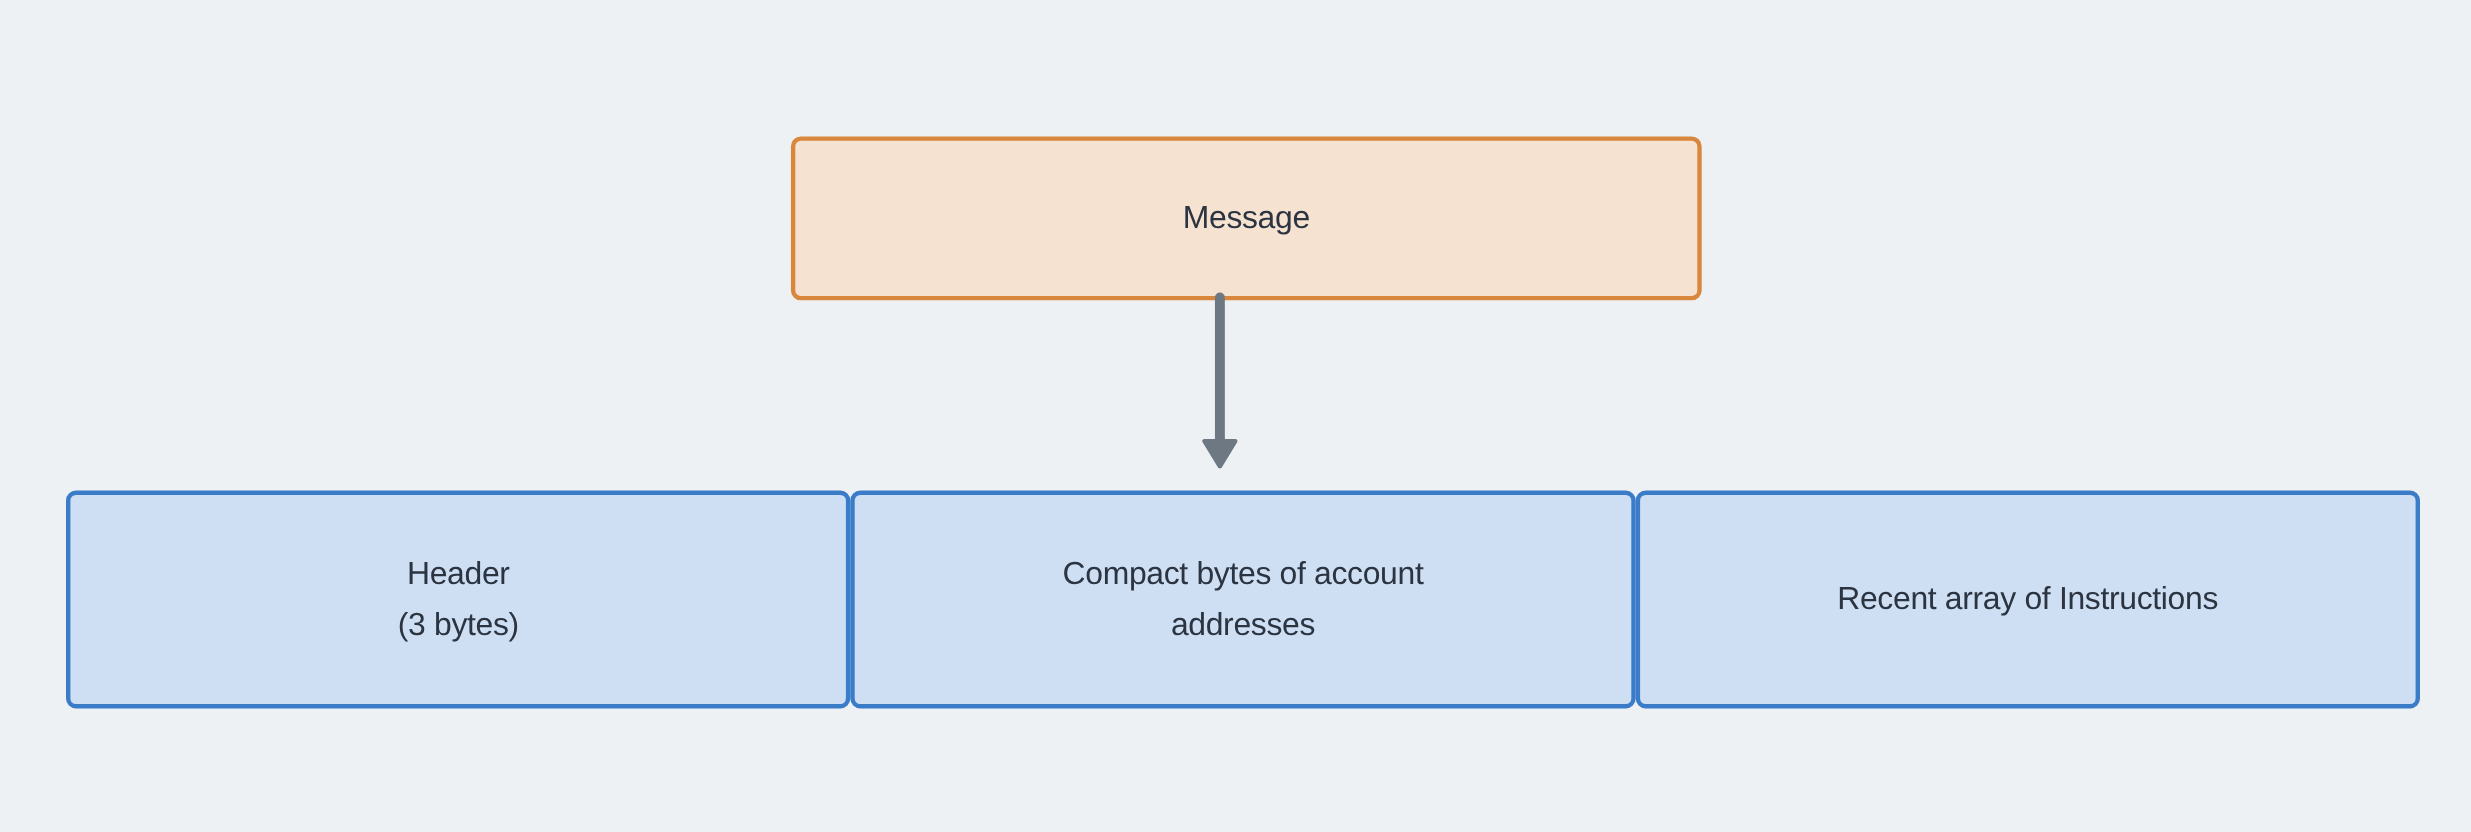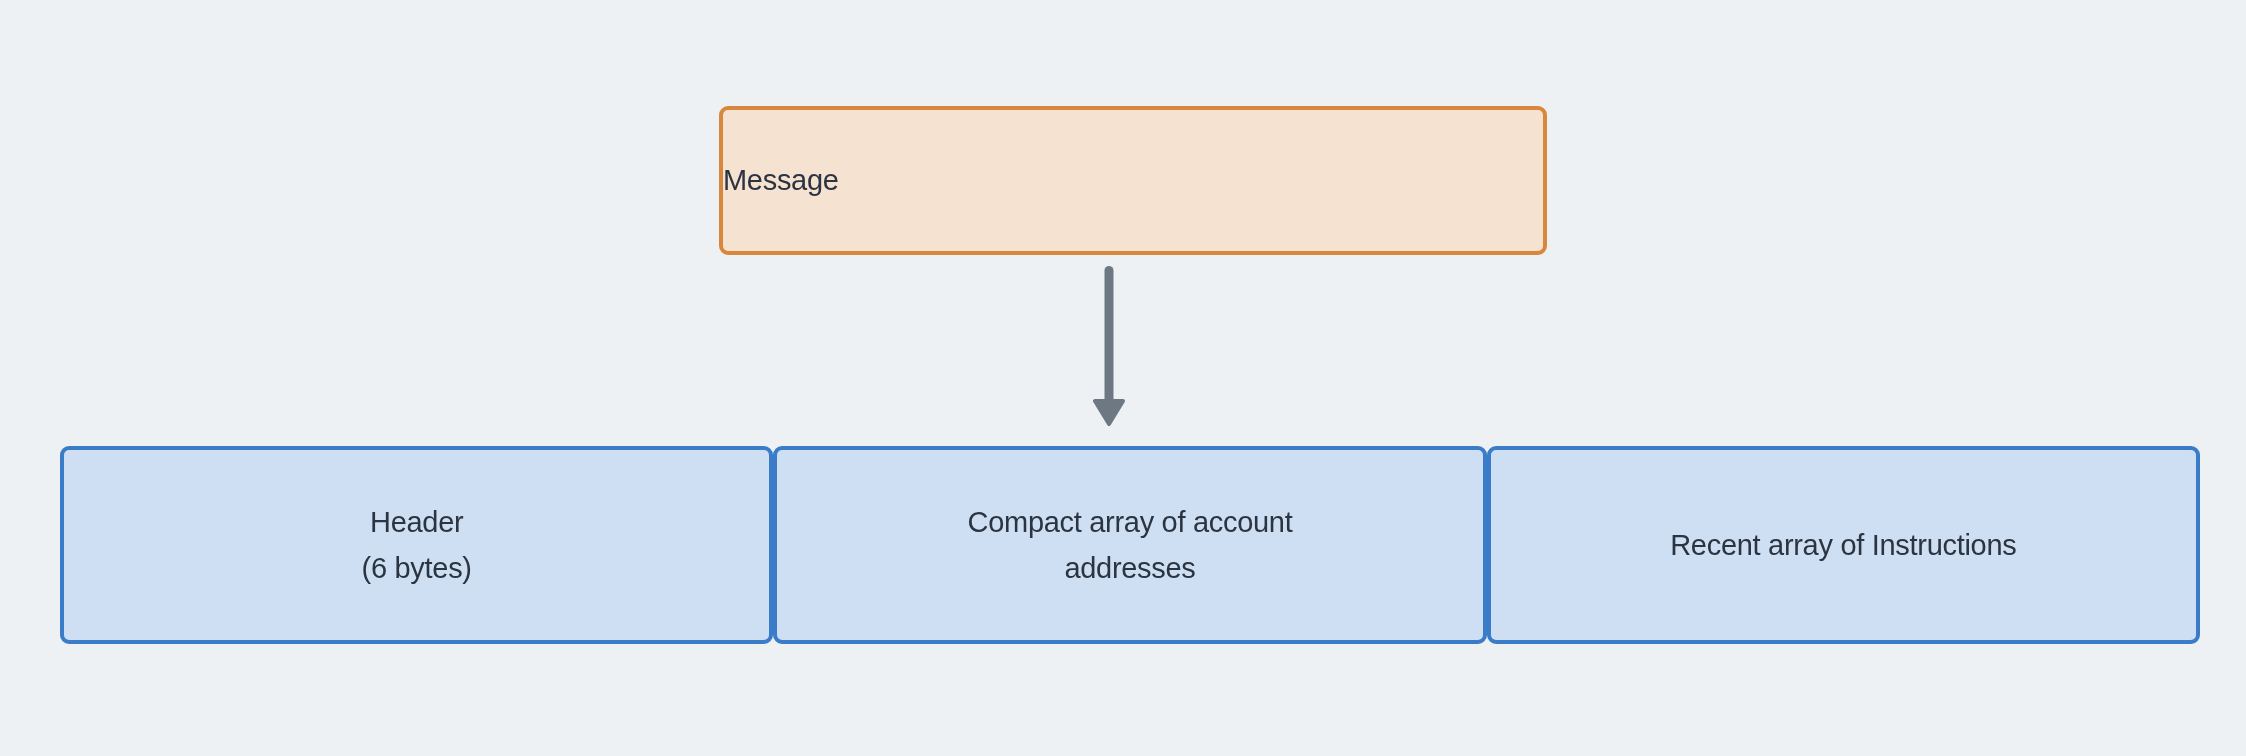--- a/index.html
+++ b/index.html
@@ -12,30 +12,30 @@
     width: 2246px;
     height: 756px;
     background: #EDF1F4;
     font-family: "Liberation Sans", "DejaVu Sans", sans-serif;
     color: #2B3440;
     overflow: hidden;
   }
   .message-box {
     position: absolute;
     left: 719px;
-    top: 106px;
+    top: 124px;
     width: 828px;
     height: 149px;
     box-sizing: border-box;
     background: #F6E2D1;
     border: 4px solid #D9873C;
     border-radius: 9px;
     display: flex;
     align-items: center;
-    justify-content: flex-start;
+    justify-content: center;
     font-size: 29px;
     font-weight: 500;
     letter-spacing: -0.3px;
   }
   .arrow {
     position: absolute;
     left: 1089px;
     top: 264px;
     width: 40px;
     height: 162px;
@@ -81,25 +81,25 @@
 
   <svg class="arrow" viewBox="0 0 40 162" xmlns="http://www.w3.org/2000/svg">
     <rect x="15.5" y="2" width="9" height="138" rx="4.5" fill="#6E7883"></rect>
     <path d="M 6 137 L 34 137 L 20 160 Z" fill="#6E7883" stroke="#6E7883" stroke-width="4" stroke-linejoin="round"></path>
   </svg>
 
   <div class="segment-row">
 
     <div class="segment">
       <div class="line">Header</div>
-      <div class="line">(6 bytes)</div>
+      <div class="line">(3 bytes)</div>
     </div>
 
     <div class="segment">
-      <div class="line">Compact array of account</div>
+      <div class="line">Compact bytes of account</div>
       <div class="line">addresses</div>
     </div>
 
 
     <div class="segment">
       <div class="line">Recent array of Instructions</div>
     </div>
 
   </div>
 </div>

